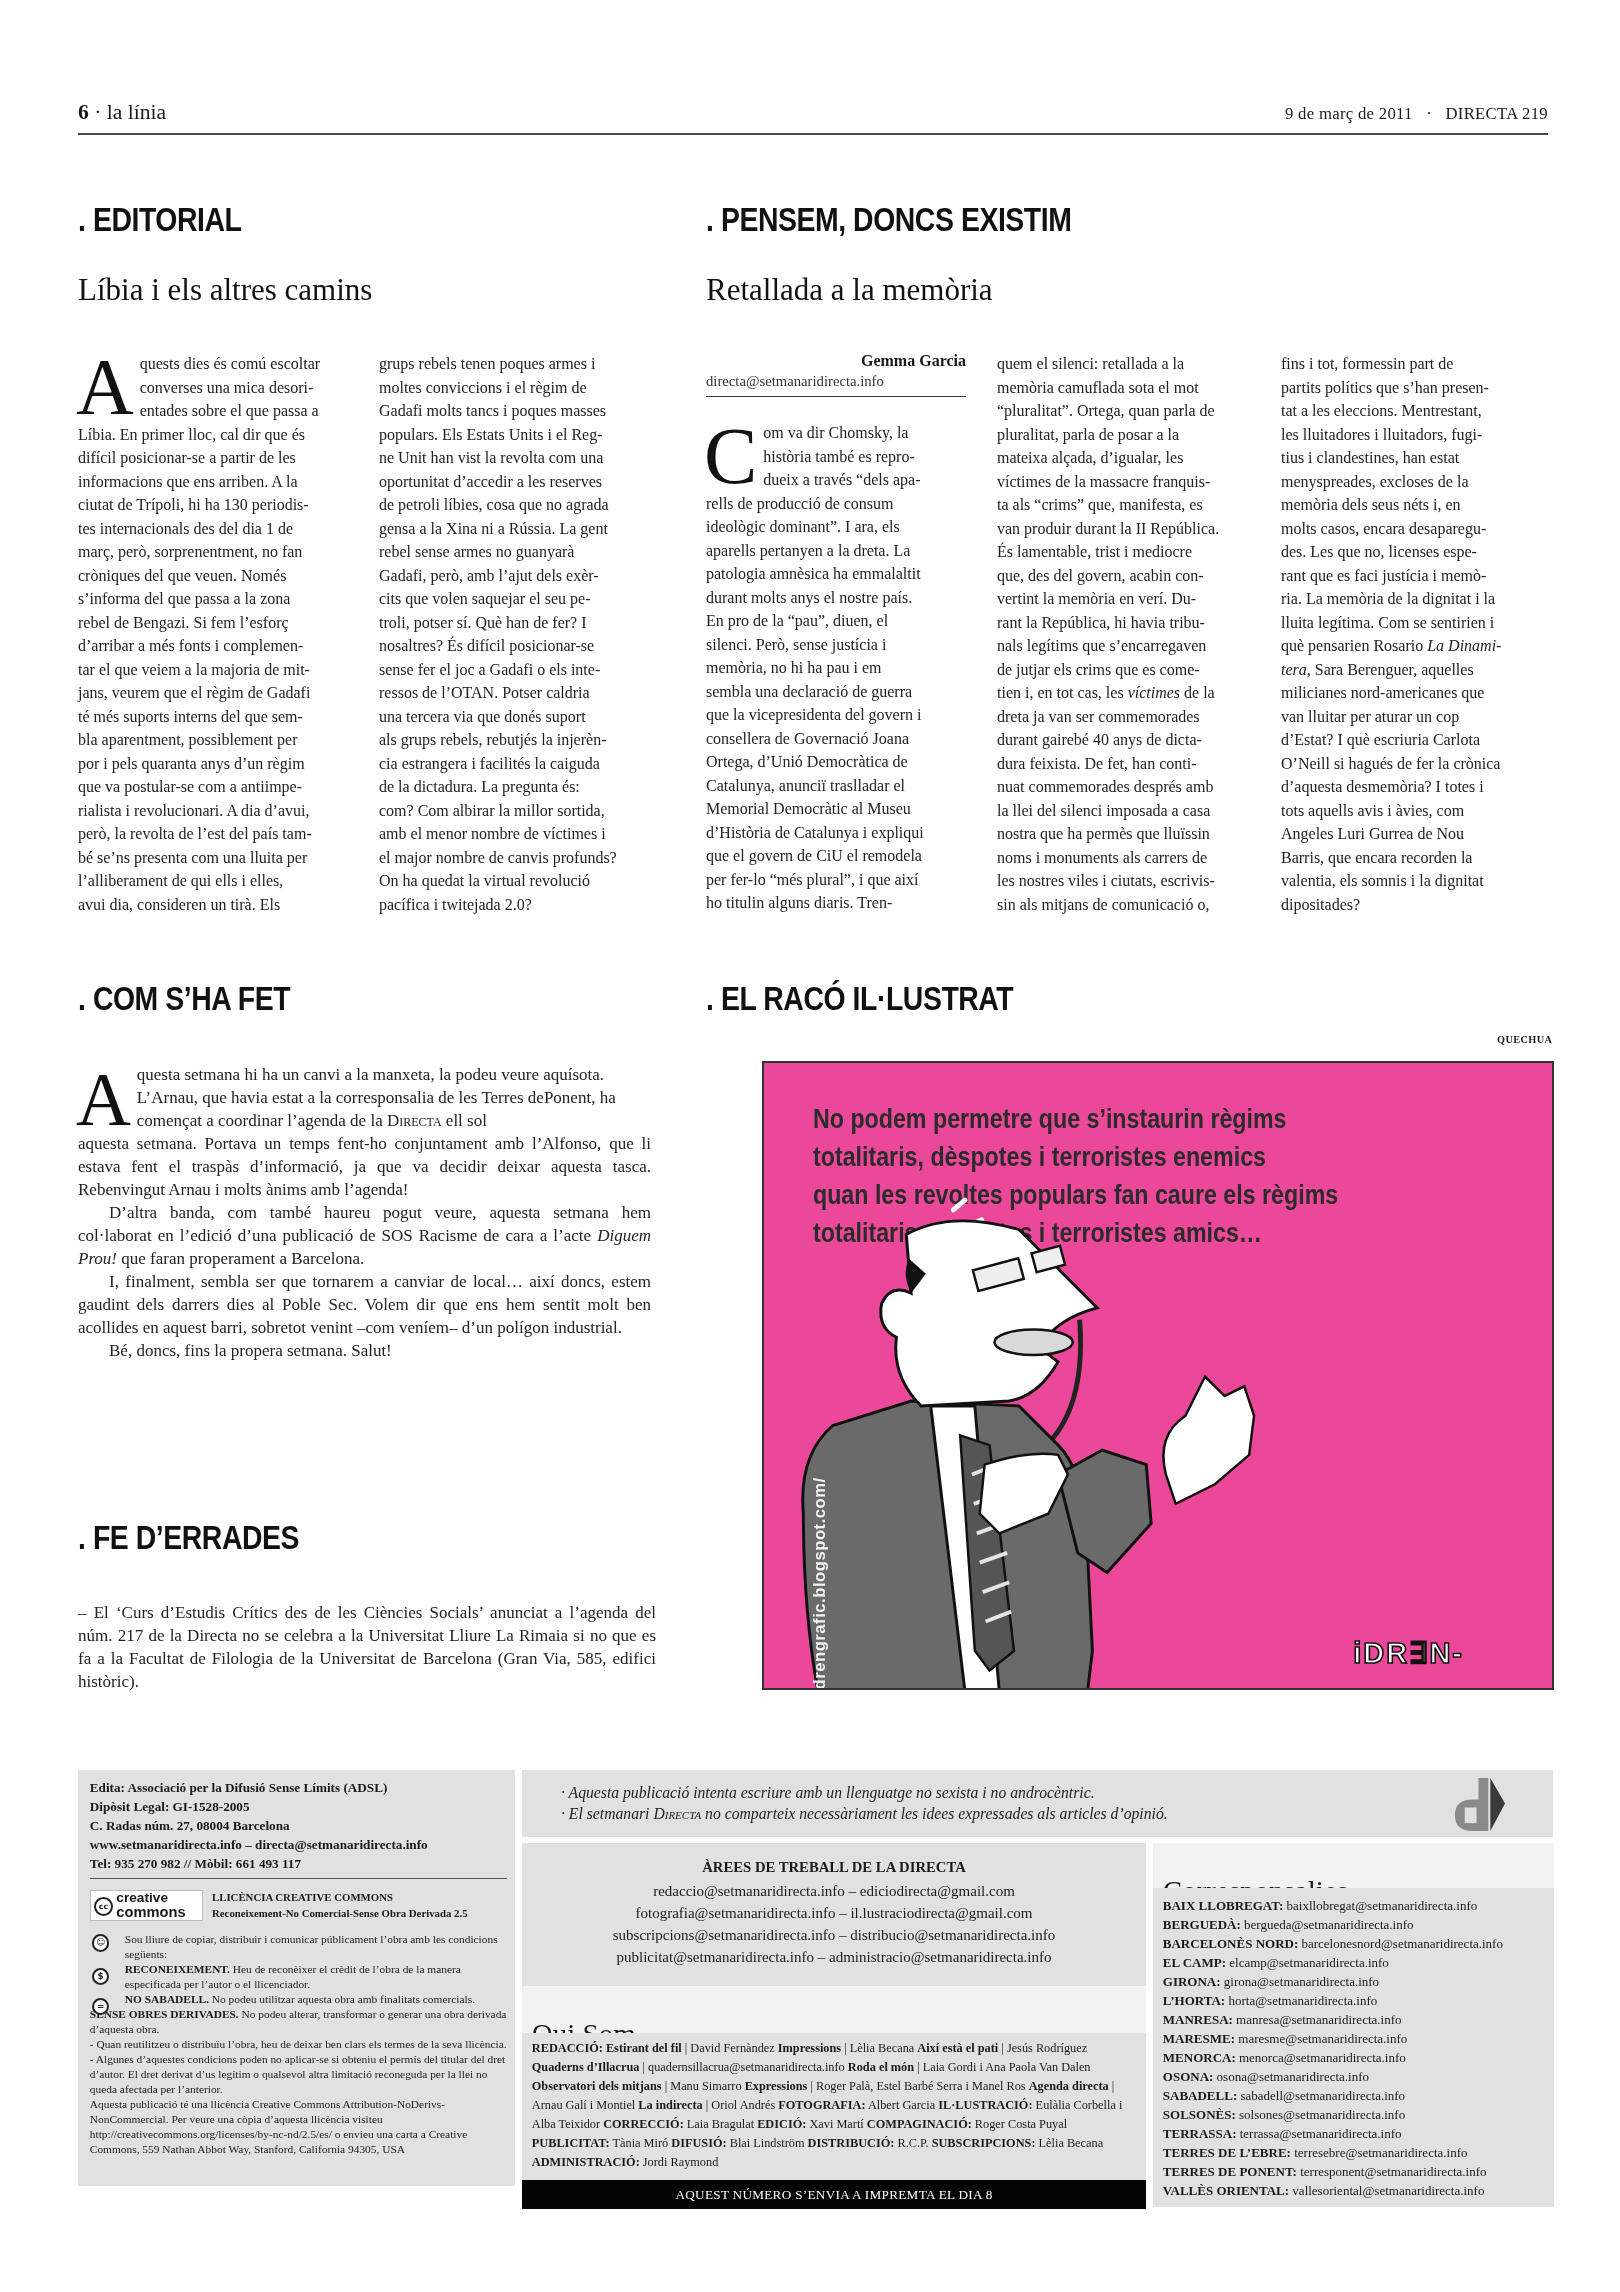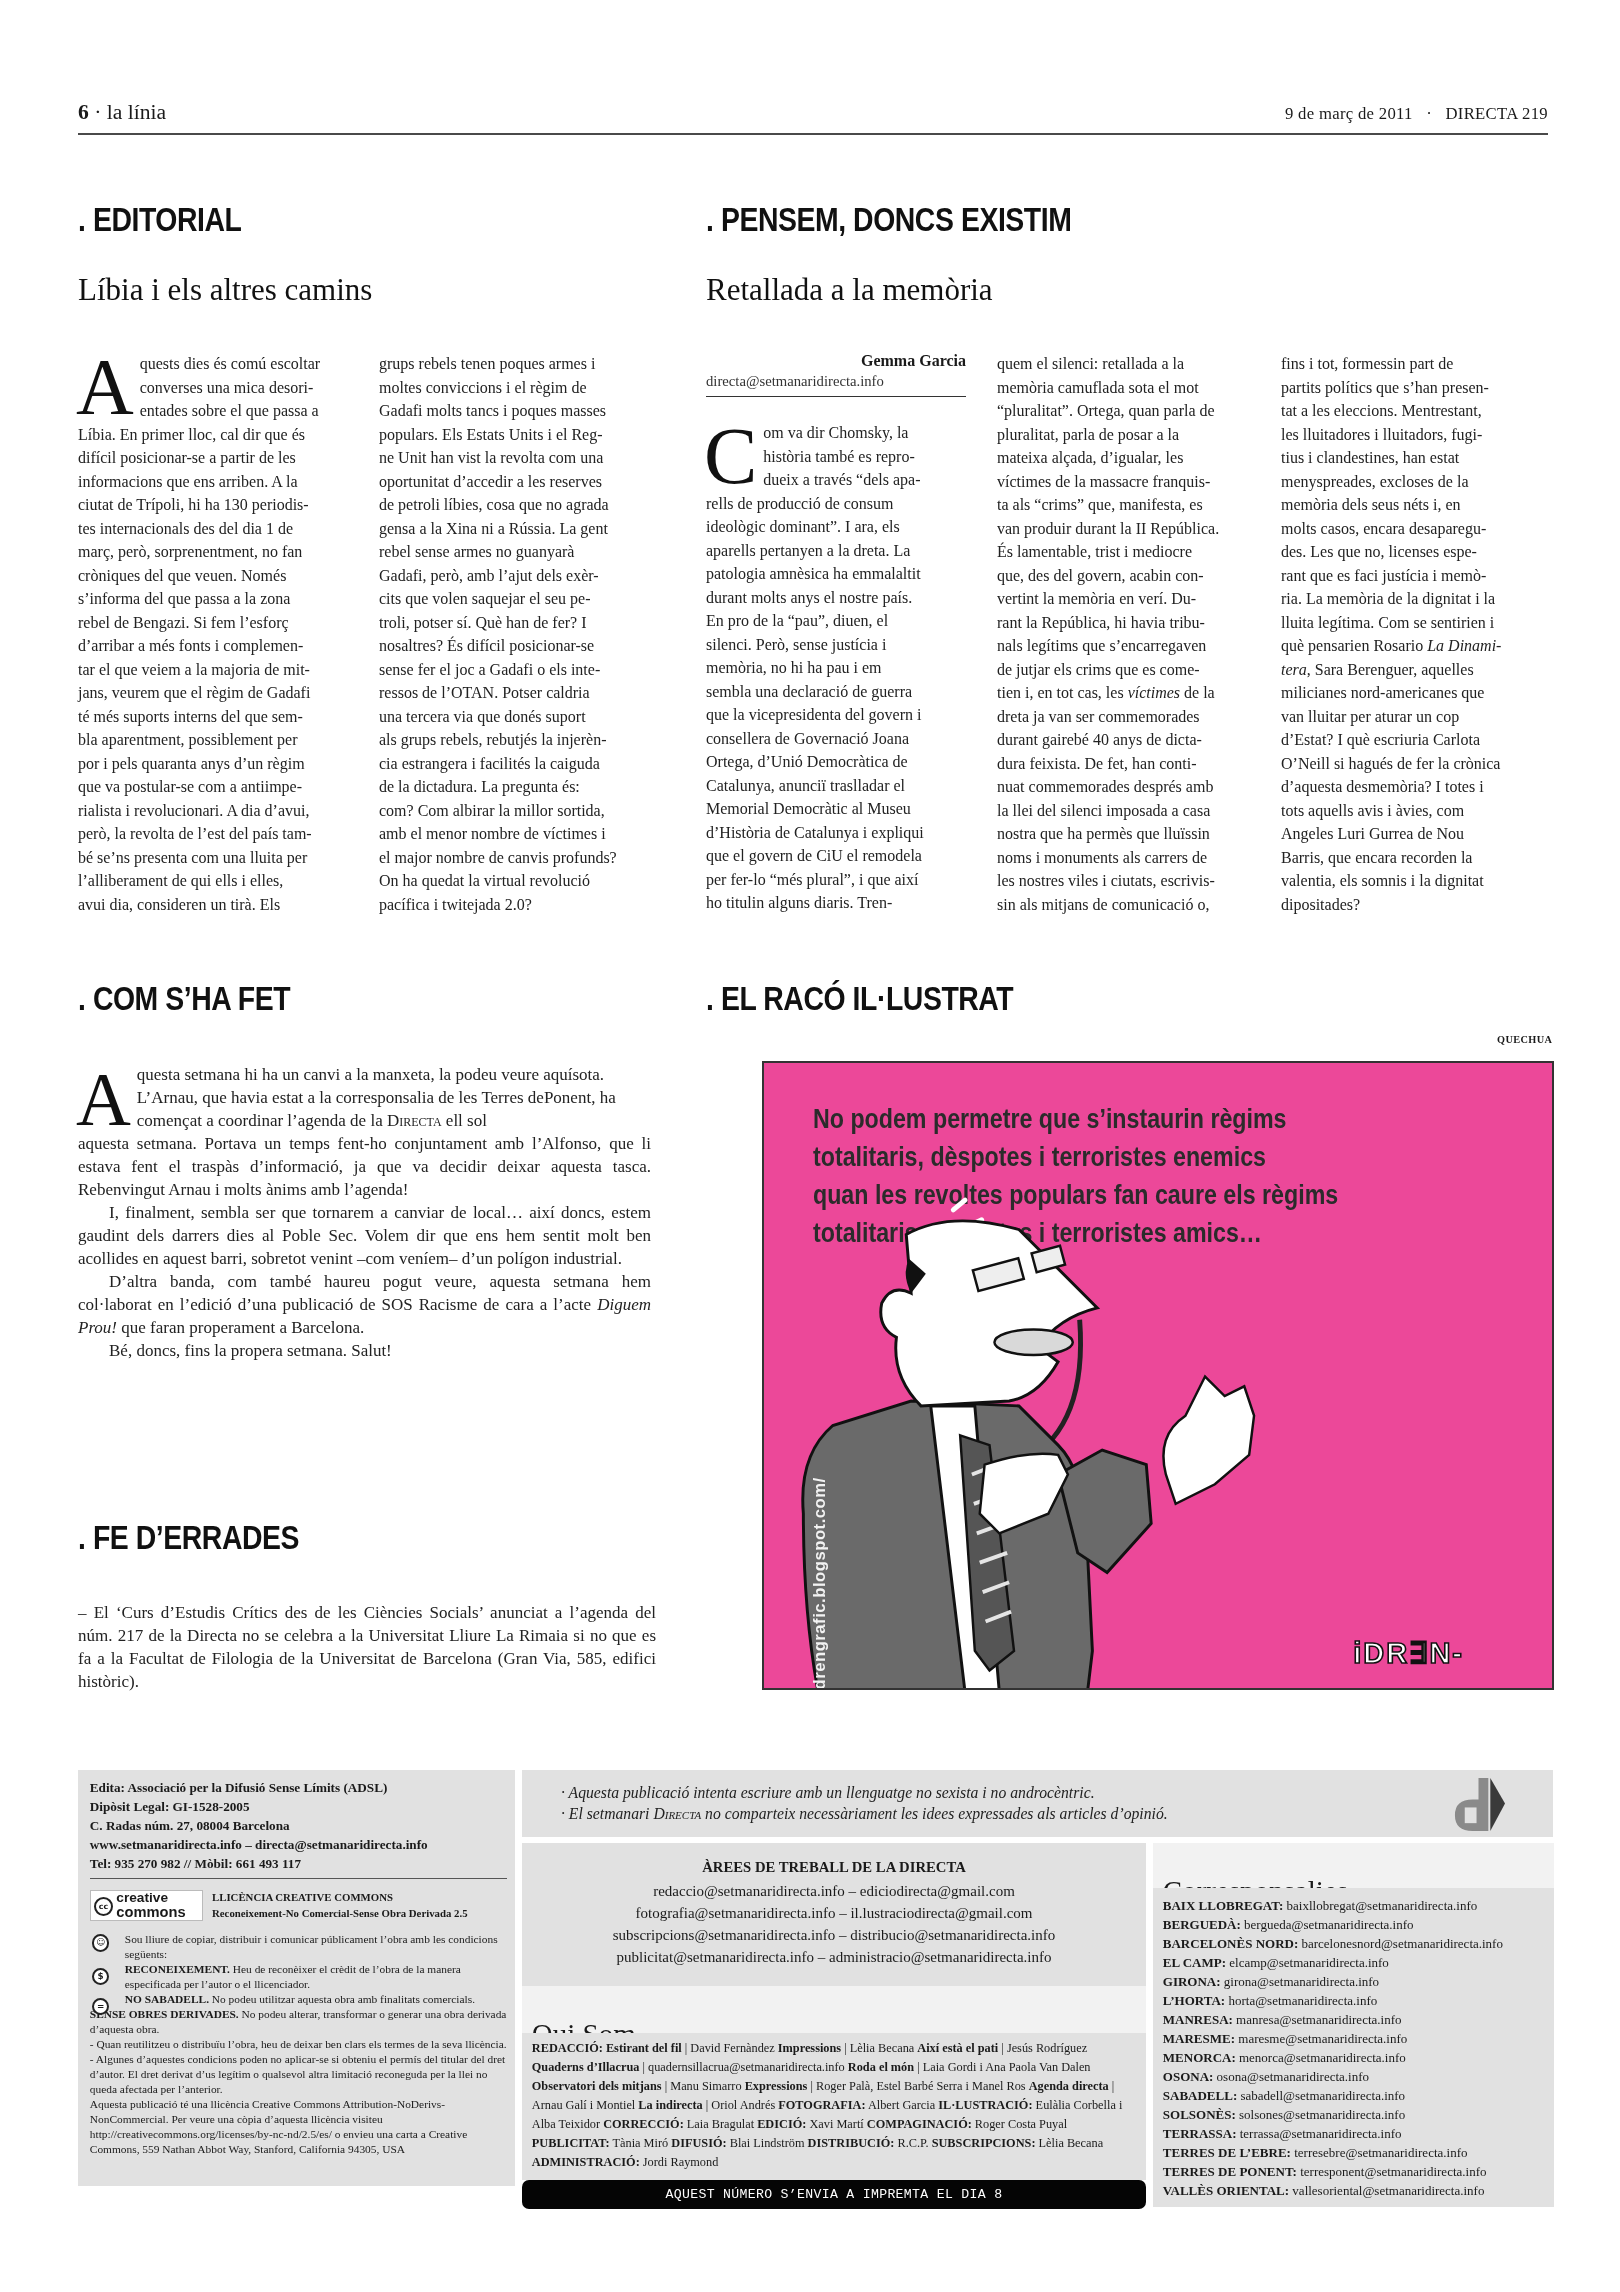--- a/index.html
+++ b/index.html
@@ -44,21 +44,21 @@
   .ed-lines { font-size: 13.2px; line-height: 19px; font-weight: bold; }
   .cc-small { font-size: 11.4px; line-height: 15px; }
   .notice { font-family: "Liberation Serif", serif; font-style: italic; font-size: 15.7px; line-height: 21.6px; color: #222; }
   .areas-title { font-family: "Liberation Serif", serif; font-weight: bold; font-size: 14.7px; text-align: center; }
   .areas-line { font-family: "Liberation Serif", serif; font-size: 15px; line-height: 22px; text-align: center; }
   .box-head { font-family: "Liberation Serif", serif; font-weight: normal; font-size: 29px; margin-top: 24px; }
   .quisom { font-family: "Liberation Serif", serif; font-size: 12.3px; line-height: 19px; }
   .quisom b { font-weight: bold; }
   .corr-row { font-family: "Liberation Serif", serif; font-size: 13px; line-height: 19px; white-space: nowrap; }
   .corr-row b { font-weight: bold; }
-  .print-bar { background: #050505; color: #fff; font-family: Liberation Mono, monospace; font-size: 13.2px; text-align: center; letter-spacing: 0.3px; border-radius: 7px; }
+  .print-bar { background: #050505; color: #fff; font-family: Liberation Serif, serif; font-size: 13.2px; text-align: center; letter-spacing: 0.3px; }
 
   .cc-icon { display: inline-block; width: 17.6px; height: 17.6px; border: 2px solid #222; border-radius: 50%; text-align: center; font-family: "DejaVu Sans", sans-serif; font-size: 8.8px; line-height: 13.7px; font-weight: bold; background: #fff; }
   .cc-logo { background: #fff; border: 1px solid #bbb; }
 </style>
 </head>
 <body>
 
 <div class="abs runhead">
   <div class="l">
     <b>6</b>
@@ -225,22 +225,22 @@
       <span class="line">valentia, els somnis i la dignitat</span>
       <span class="line">dipositades?</span>
     </div>
 </div>
 
 <div class="abs section-title" style="left:78px; top:980px;">. COM S’HA FET</div>
 <div class="abs prose" style="left:78px; top:1063px; width:573px;">
   <span class="dropcap" style="font-size:76px; line-height:61px; margin-top:5.9px;">A</span>
   <div id="csf-first"><span class="line">questa setmana hi ha un canvi a la manxeta, la podeu veure aquí</span><span class="line">sota. L’Arnau, que havia estat a la corresponsalia de les Terres de</span><span class="line">Ponent, ha començat a coordinar l’agenda de la <span class="sc">Directa</span> ell sol</span></div>
   <p style="clear:both; text-align:justify;" id="csf-p1">aquesta setmana. Portava un temps fent-ho conjuntament amb l’Alfonso, que li estava fent el traspàs d’informació, ja que va decidir deixar aquesta tasca. Rebenvingut Arnau i molts ànims amb l’agenda!</p>
+  <p class="ind" style="text-align:justify;"><span>D’altra banda, com també haureu pogut veure, aquesta setmana hem col·laborat en l’edició d’una publicació de SOS Racisme de cara a l’acte</span> <i>Diguem Prou!</i><span> que faran properament a Barcelona.</span></p>
   <p class="ind" style="text-align:justify;">I, finalment, sembla ser que tornarem a canviar de local… així doncs, estem gaudint dels darrers dies al Poble Sec. Volem dir que ens hem sentit molt ben acollides en aquest barri, sobretot venint –com veníem– d’un polígon industrial.</p>
-  <p class="ind" style="text-align:justify;"><span>D’altra banda, com també haureu pogut veure, aquesta setmana hem col·laborat en l’edició d’una publicació de SOS Racisme de cara a l’acte</span> <i>Diguem Prou!</i><span> que faran properament a Barcelona.</span></p>
   <p class="ind">Bé, doncs, fins la propera setmana. Salut!</p>
 </div>
 
 <div class="abs section-title" style="left:78px; top:1519px;">. FE D’ERRADES</div>
 <div class="abs prose" style="left:78px; top:1601px; width:578px; text-align:justify;">– El ‘Curs d’Estudis Crítics des de les Ciències Socials’ anunciat a l’agenda del núm. 217 de la Directa no se celebra a la Universitat Lliure La Rimaia si no que es fa a la Facultat de Filologia de la Universitat de Barcelona (Gran Via, 585, edifici històric).</div>
 
 <div class="abs section-title" style="left:706px; top:980px;">. EL RACÓ IL·LUSTRAT</div>
 <div class="abs quechua" style="left:1497px; top:1034px;">QUECHUA</div>
 
 <div class="abs cartoon">

